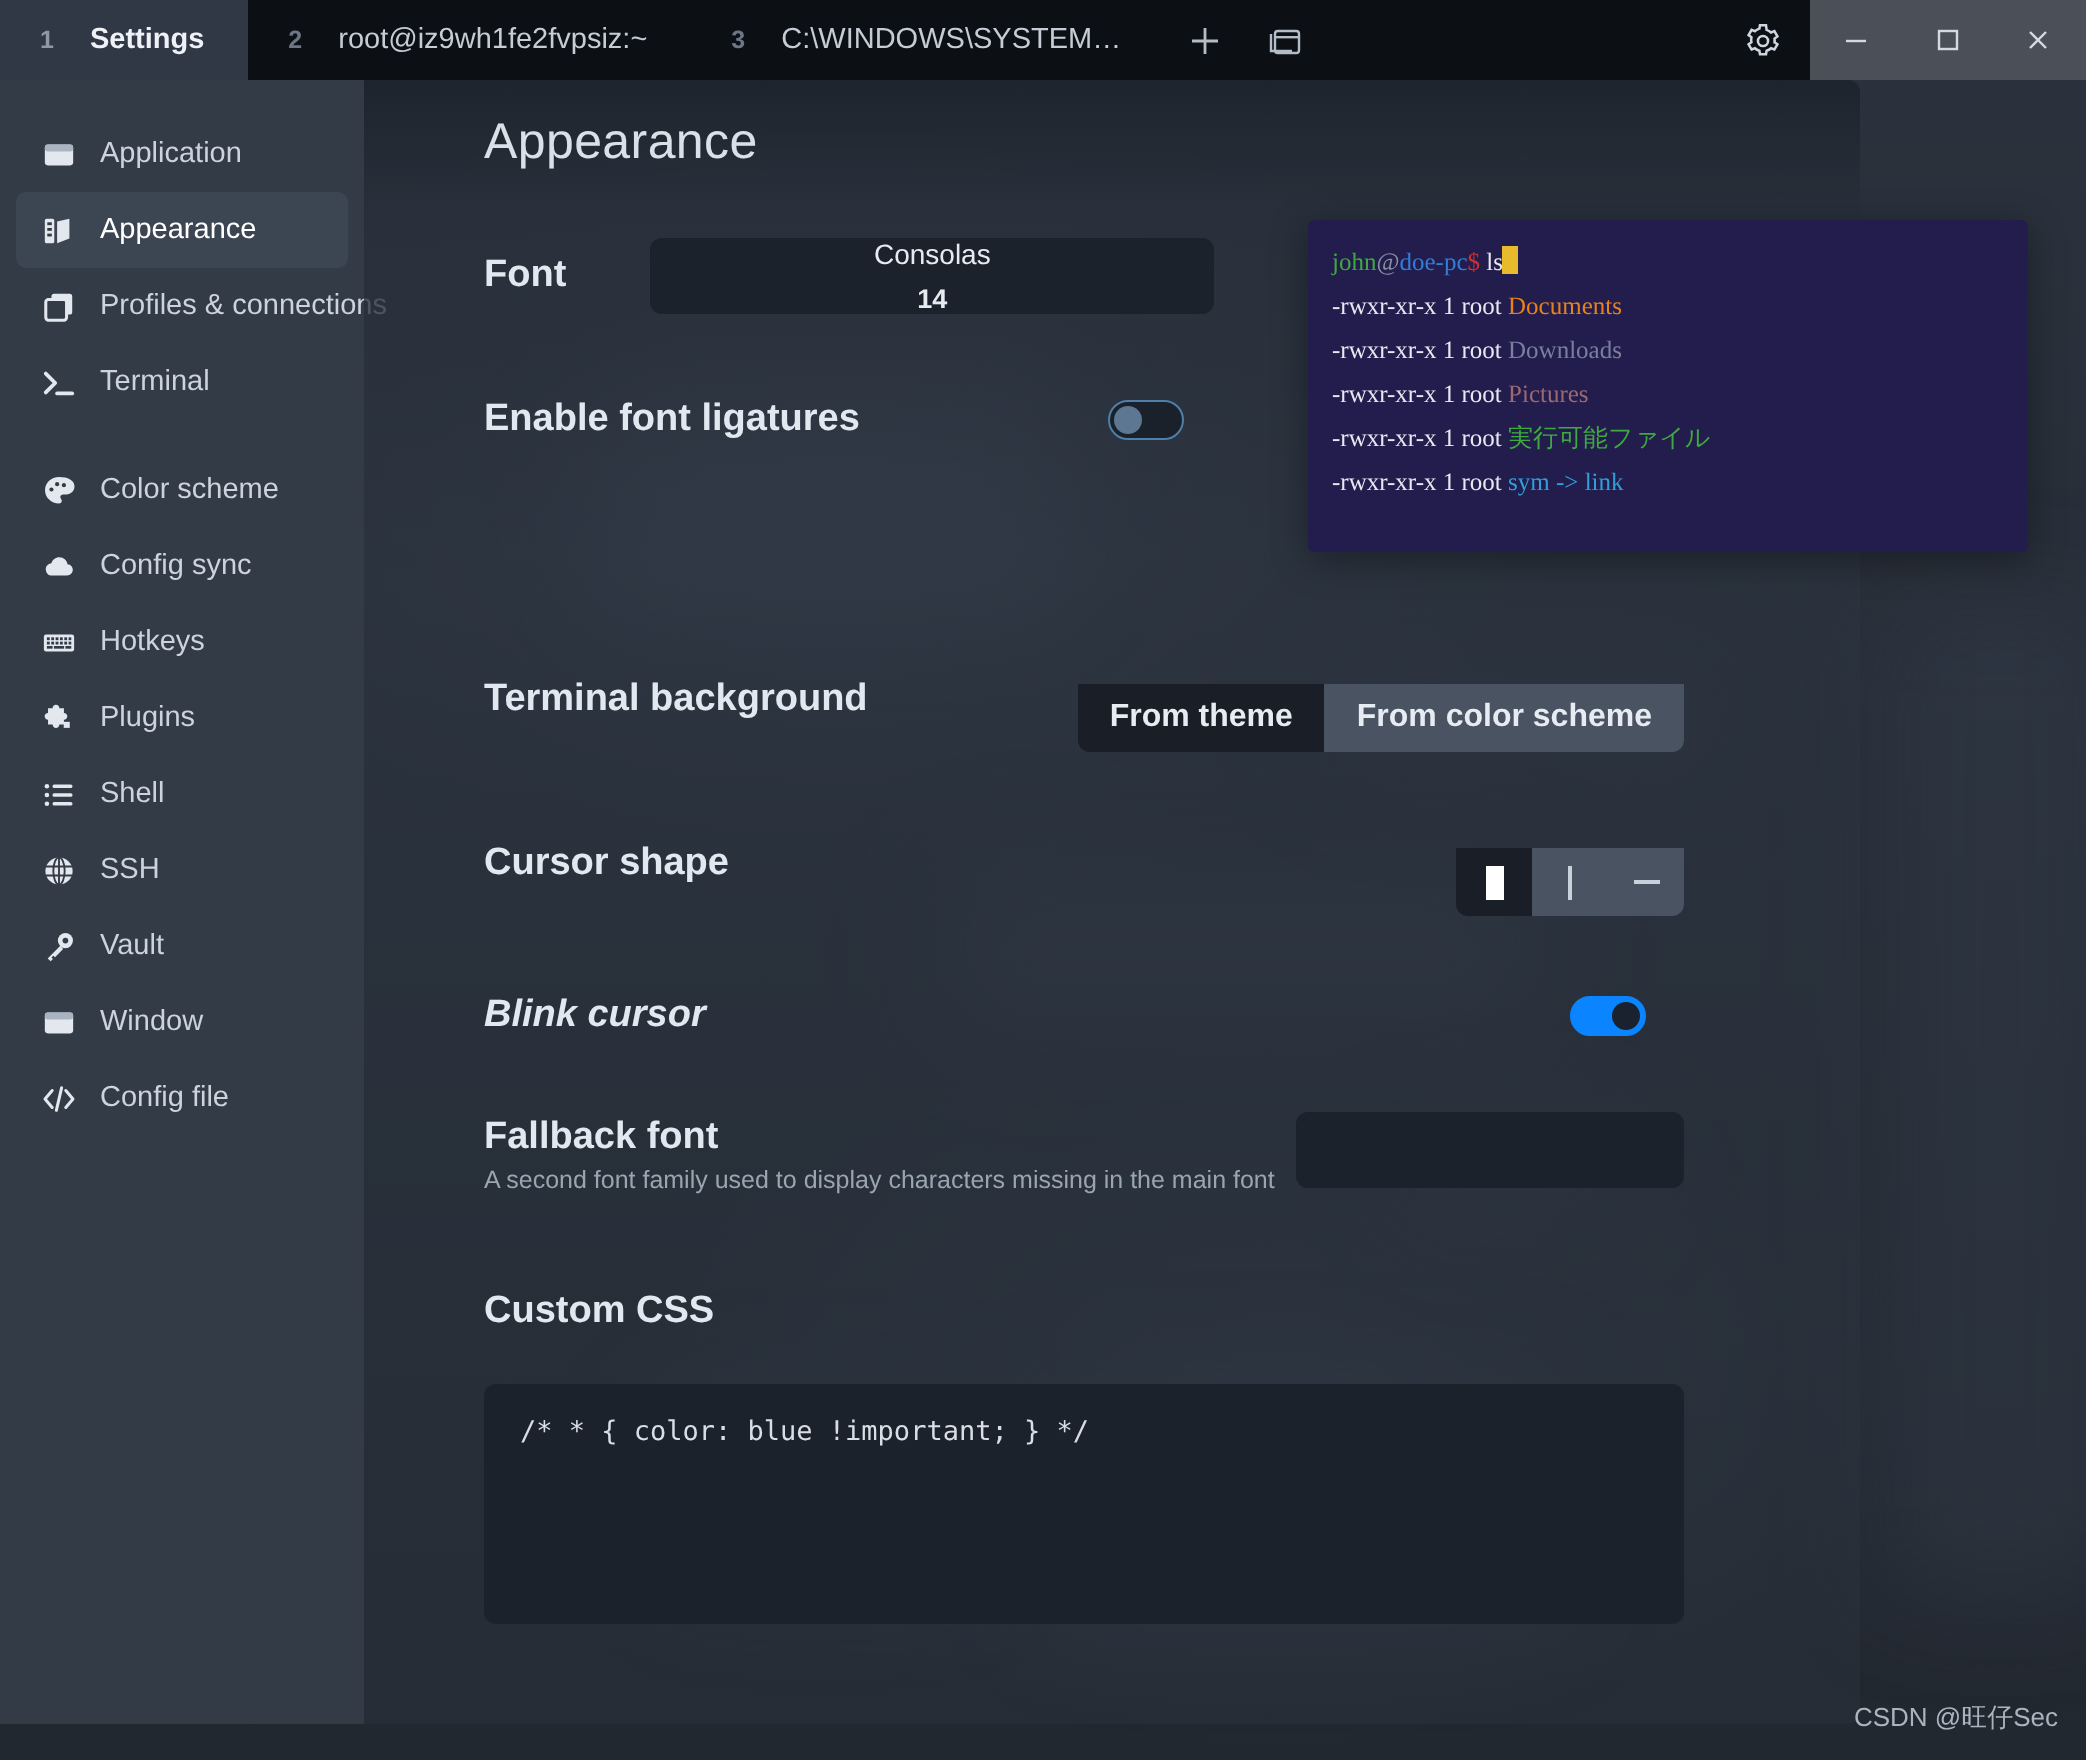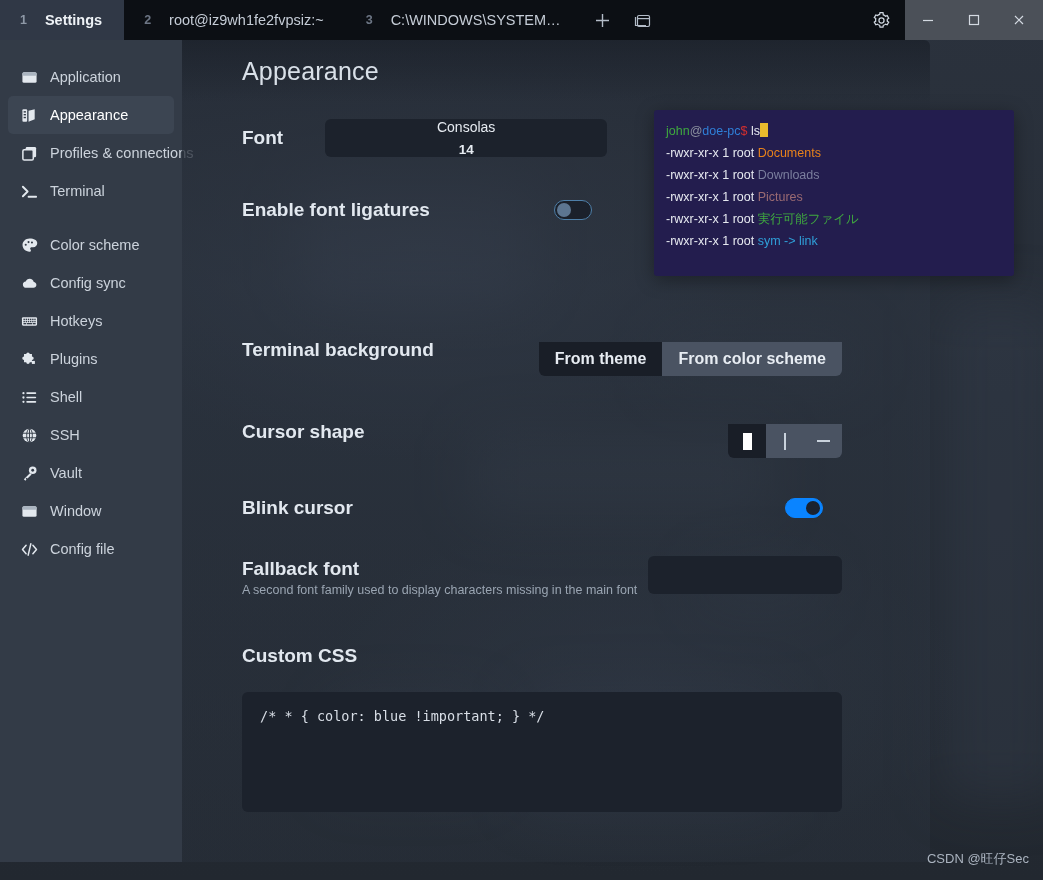--- a/index.html
+++ b/index.html
@@ -242,21 +242,21 @@
   }
 
   
   .term-preview {
     position: absolute;
     left: 654px; top: 110px;
     width: 360px; height: 166px;
     background: #231d4e;
     border-radius: 3px;
     padding: 10px 12px 8px 12px;
-    font-family: Liberation Sans, sans-serif;
+    font-family: Liberation Serif, serif;
     font-size: 12.5px;
     line-height: 22px;
     z-index: 30;
     box-shadow: 0 4px 18px rgba(0,0,0,0.35);
   }
   .term-line { white-space: pre; }
   .cursor-blk {
     display: inline-block;
     width: 8px; height: 14px;
     background: #e8bb2d;
@@ -552,21 +552,21 @@
             </div>
             <div class="seg">
               <span class="cur-beam"></span>
             </div>
             <div class="seg">
               <span class="cur-under"></span>
             </div>
           </div>
         </div>
 
-        <div class="row" style="margin-top:28px;">
+        <div class="row" style="margin-top:28px;font-style:italic;">
           <div class="row-label">Blink cursor</div>
           <div class="row-spacer"></div>
           <div class="toggle on" style="margin-right:19px;">
             <span class="knob"></span>
           </div>
         </div>
 
         <div class="row" style="margin-top:28px;align-items:flex-start;">
           <div>
             <div class="row-label">Fallback font</div>

